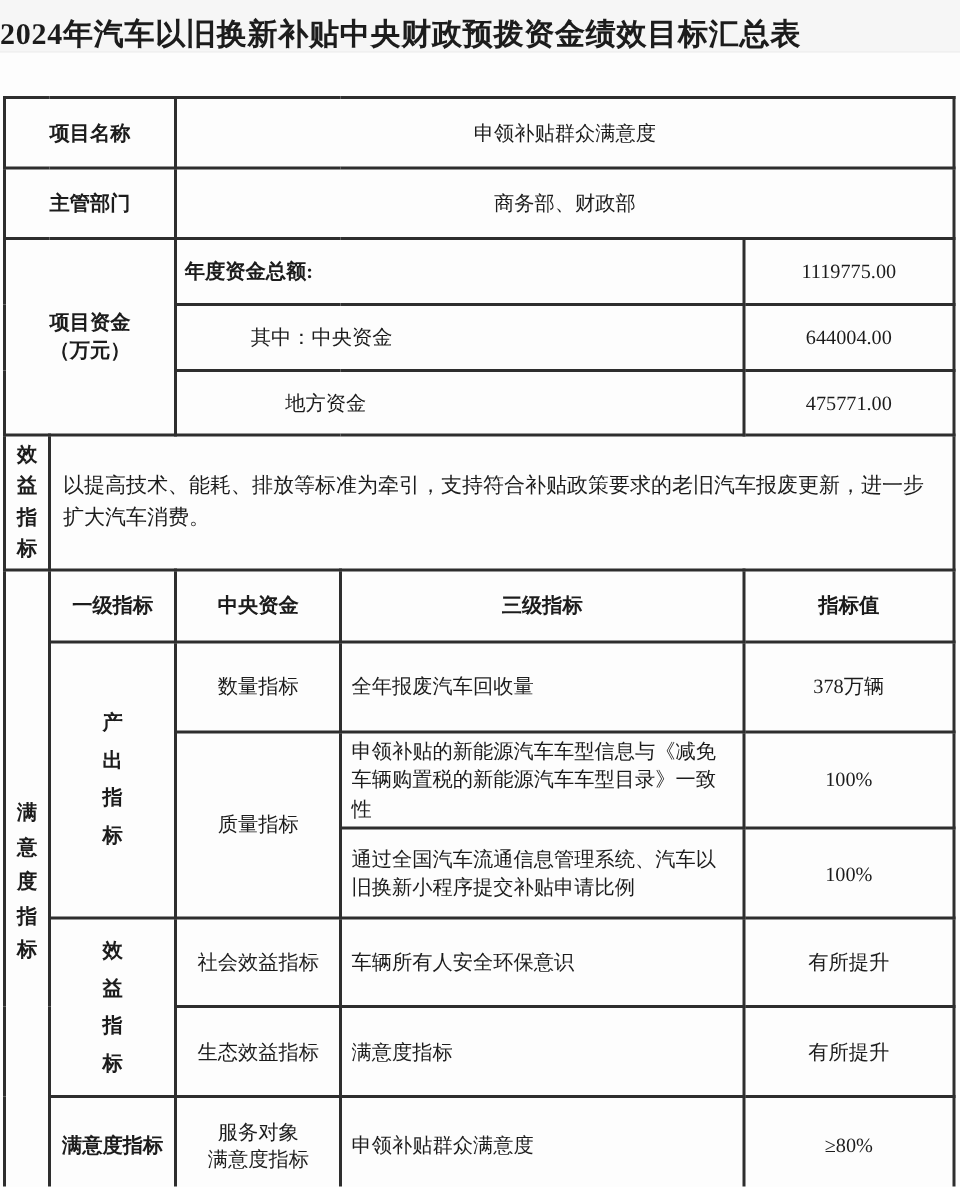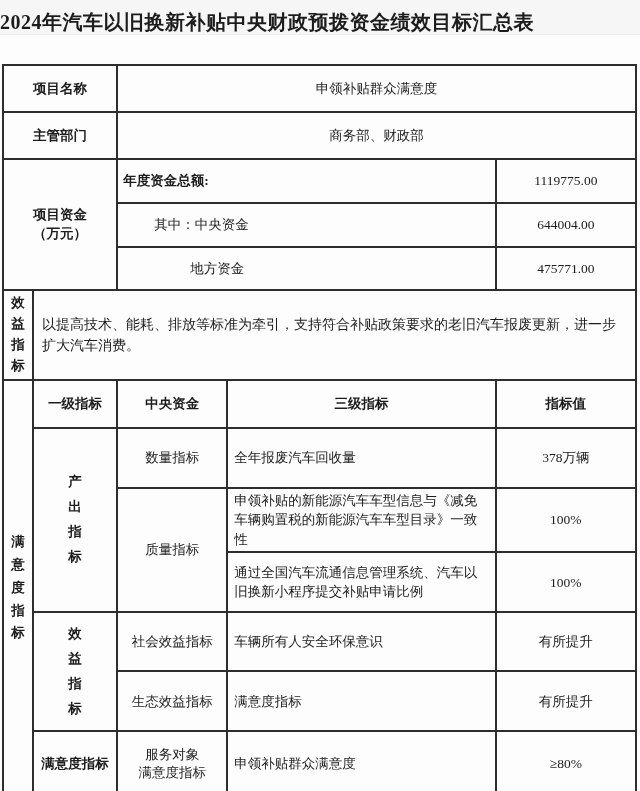--- a/index.html
+++ b/index.html
@@ -35,21 +35,21 @@
     vertical-align:middle;
     padding:2px 3px;
     word-break:break-all;
     line-height:1.45;
   }
   .b{font-weight:bold;}
   .c{text-align:center;border-radius:15px;}
   .l{text-align:left;}
   .pad{padding-left:6px;padding-right:6px;}
   .ind0{padding-left:5px;font-weight:bold;}
-  .ind1{padding-left:36px;}
+  .ind1{padding-left:49px;}
   .ind2{padding-left:72px;}
   .goal{padding:6px 8px;font-size:14px;line-height:1.5;border-radius:10px;}
   .blk{display:block;text-align:center;line-height:1.35;}
   .vtext{
     display:inline-block;
     width:1.1em;
     text-align:center;
     line-height:1.55;
     word-break:break-all;
     white-space:normal;

